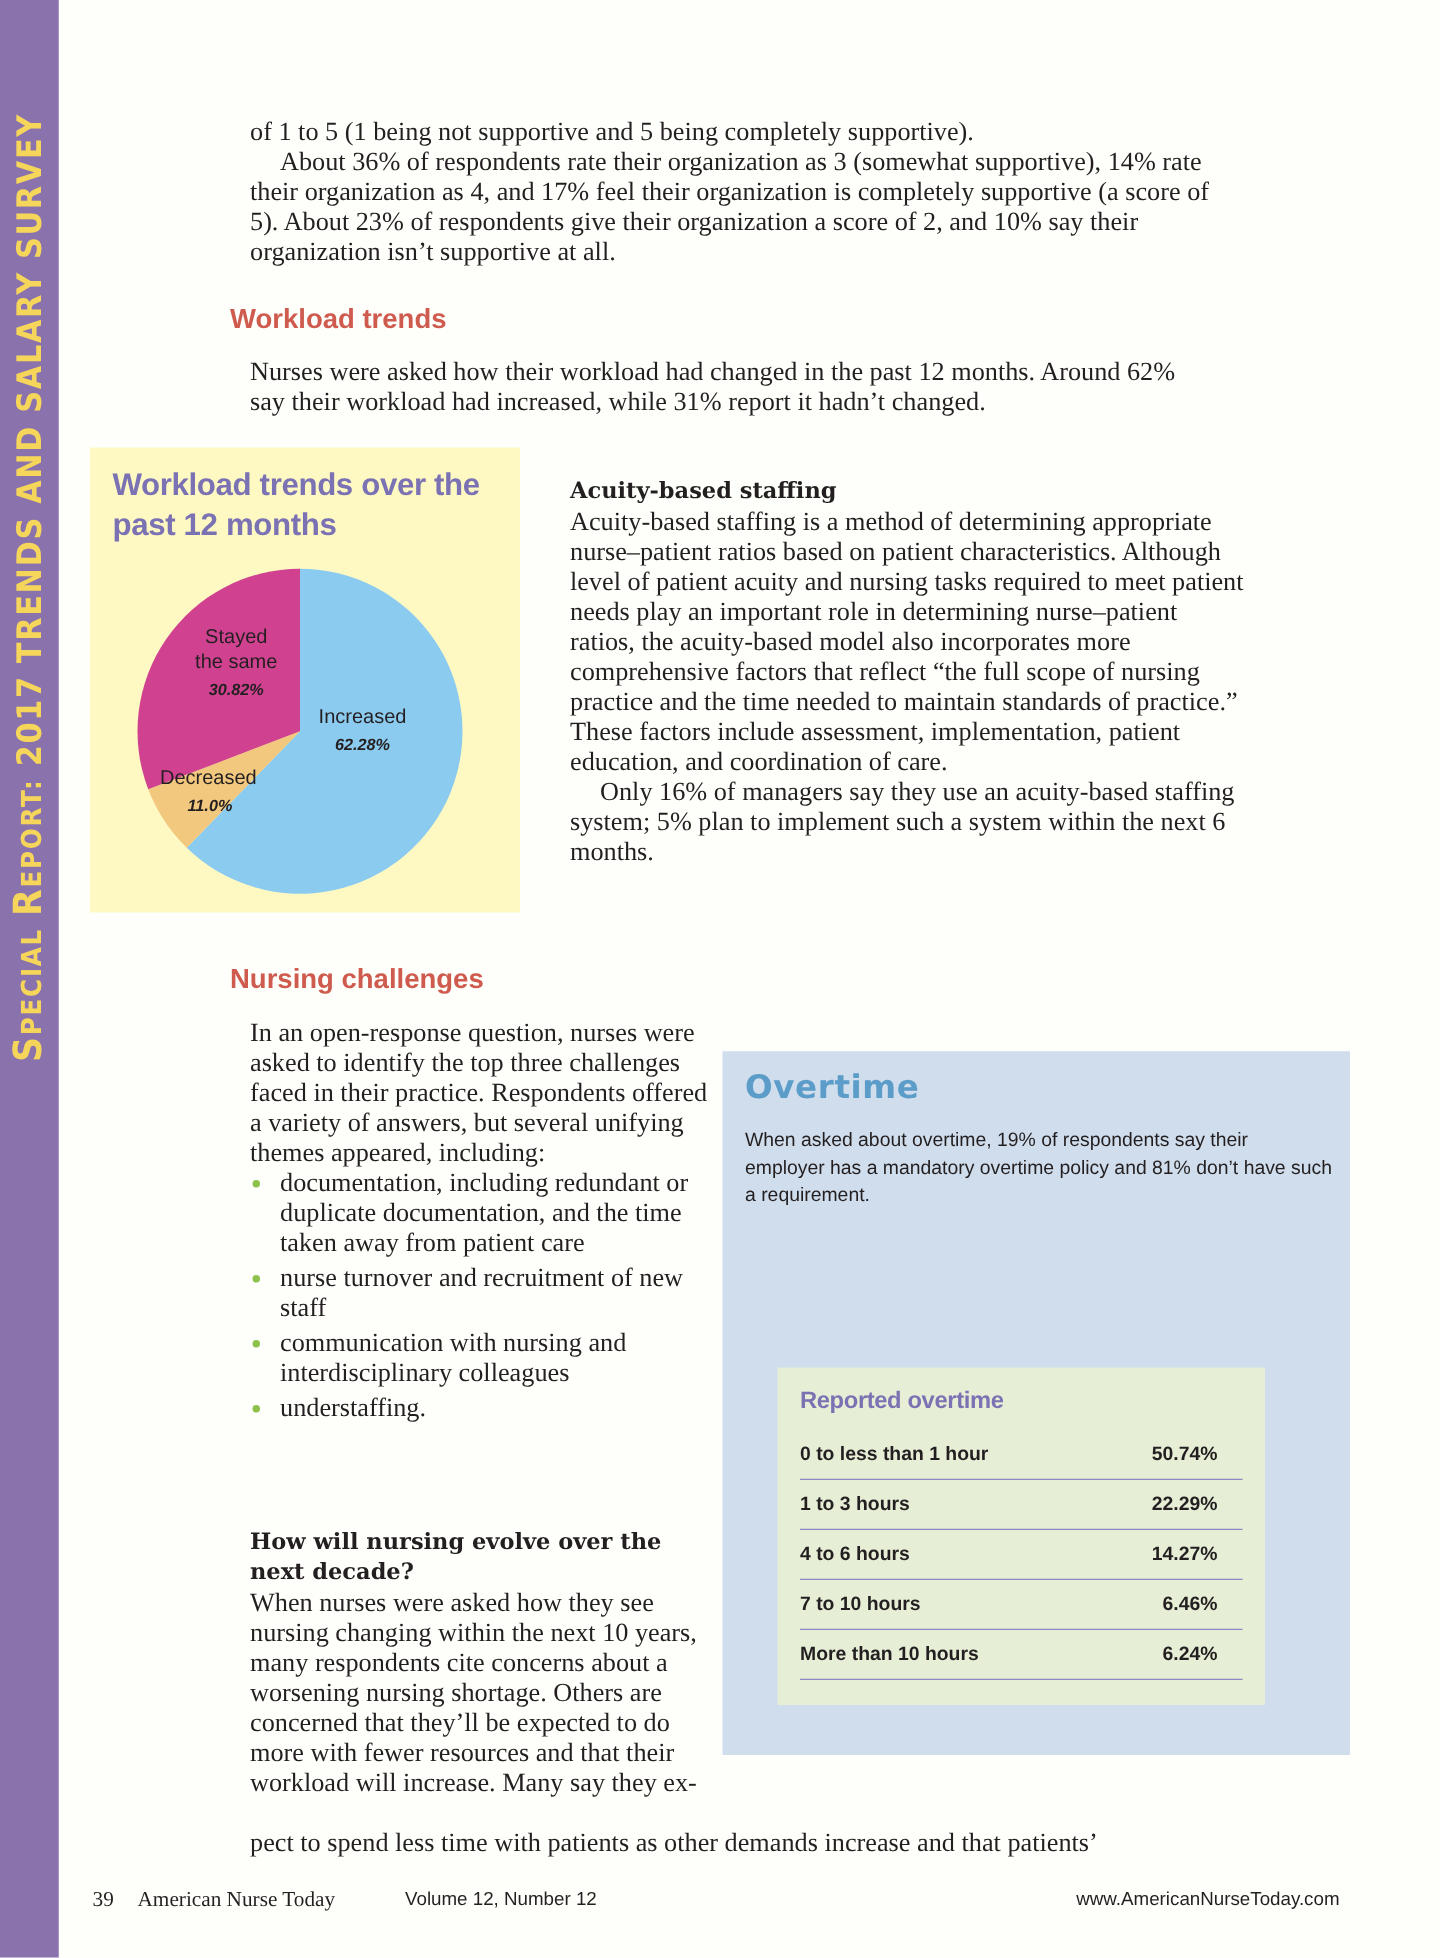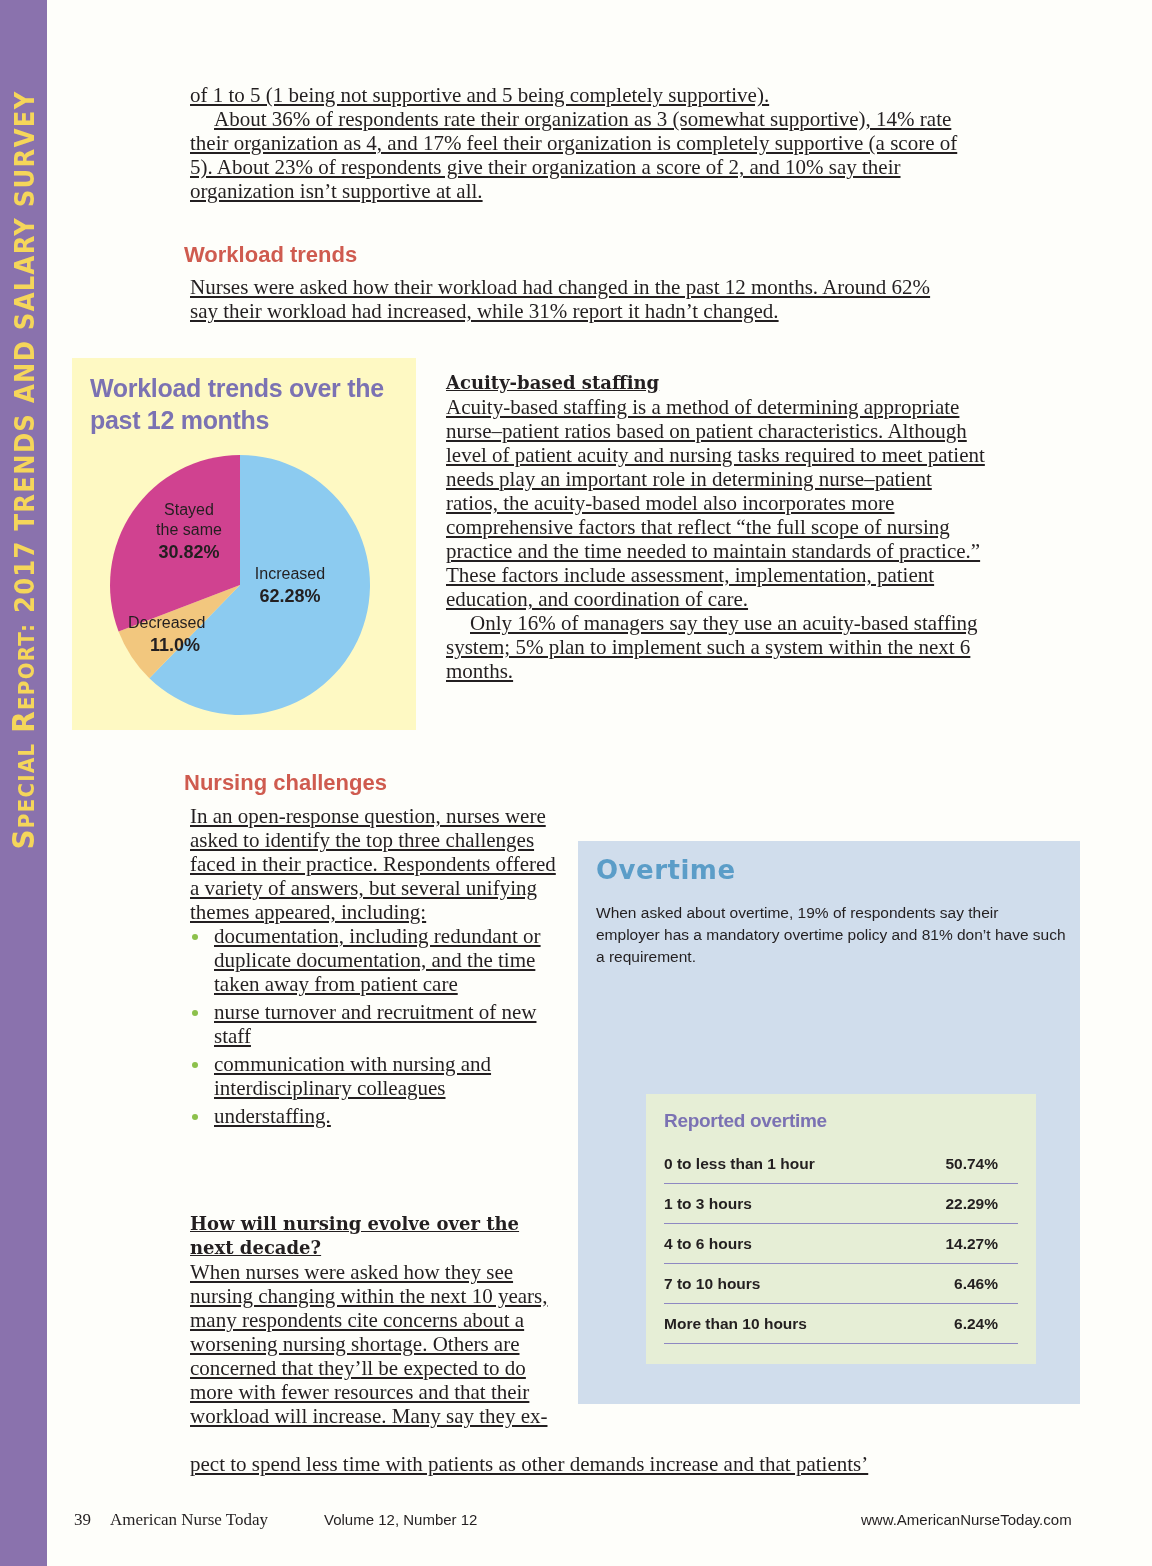--- a/index.html
+++ b/index.html
@@ -27,21 +27,21 @@
   }
   .side-text .sc-big { font-size: 31px; }
   .side-text .sc-small { font-size: 22px; }
 
   .serif-body {
     font-family: "Liberation Serif", serif;
     font-size: 21px;
     line-height: 24px;
     color: #231f20;
   }
-  .col-text { position: absolute; margin: 6px; text-decoration: underline; }
+  .col-text { position: absolute; margin: 16px; }
   .indent { text-indent: 24px; }
   p { margin: 0; }
 
   .section-head {
     position: absolute;
     font-family: "Liberation Sans", sans-serif;
     font-weight: bold;
     font-size: 22px;
     color: #cf5b4f;
     margin: 0;
@@ -65,21 +65,21 @@
     font-weight: bold; font-size: 25px; line-height: 32px;
     color: #7b72b3;
     letter-spacing: -0.3px;
   }
   .pie-svg { position: absolute; left: 0; top: 0; }
   .pie-label {
     position: absolute; text-align: center;
     font-family: "Liberation Sans", sans-serif;
     font-size: 16px; line-height: 20px; color: #231f20;
   }
-  .pie-label .pct { font-weight: bold; font-size: 18px; line-height: 24px; }
+  .pie-label .pct { font-weight: bold; font-size: 13px; line-height: 24px; font-style: italic; }
 
   
   .bullets { list-style: none; margin: 0; padding: 0; }
   .bullets li { position: relative; padding-left: 24px; margin-bottom: 4px; }
   .bullets li .dot {
     position: absolute; left: 2px; top: 10px; width: 6px; height: 6px; border-radius: 50%;
     background: #8dc14b;
   }
 
   
@@ -93,21 +93,21 @@
     font-size: 26px; color: #5b9dc8; letter-spacing: 0.5px;
   }
   .ot-text {
     position: absolute; left: 18px; top: 61px; width: 470px;
     font-family: "Liberation Sans", sans-serif;
     font-size: 15.5px; line-height: 22px; color: #231f20;
   }
   .ot-text .p2 { text-indent: 12px; }
 
   .ot-table-box {
-    position: absolute; left: 68px; top: 253px; width: 390px; height: 270px;
+    position: absolute; left: 44px; top: 253px; width: 390px; height: 270px;
     background: #e6eed6;
   }
   .ot-table-title {
     position: absolute; left: 18px; top: 16px;
     font-family: "Liberation Sans", sans-serif; font-weight: bold;
     font-size: 19px; color: #7b72b3; letter-spacing: -0.3px;
   }
   .ot-rows { position: absolute; left: 18px; top: 50px; width: 354px; }
   .ot-row {
     display: flex; justify-content: space-between; align-items: center;

